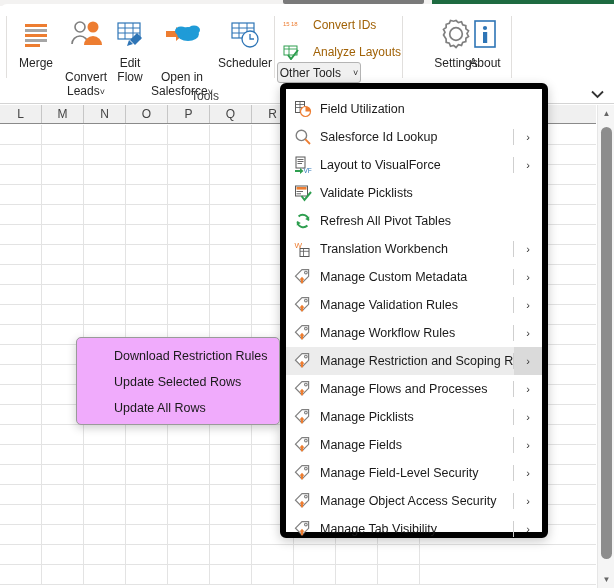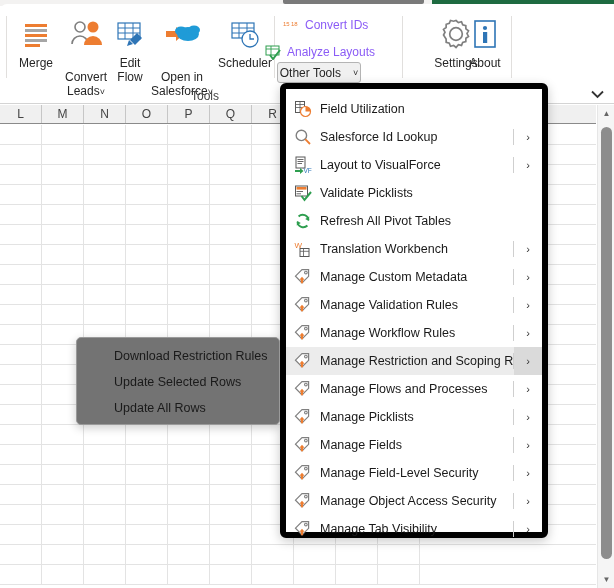--- a/index.html
+++ b/index.html
@@ -23,21 +23,21 @@
     border-bottom:1px solid #d4d4d4;
     border-top-left-radius:7px;
   }
   #ribbon .sep { position:absolute; top:12px; width:1px; height:62px; background:#e1dfdd; }
 
   .rb-item { position:absolute; text-align:center; cursor:default; }
   .rb-item .rb-ico { height:44px; display:flex; align-items:center; justify-content:center; }
   .rb-item .rb-lbl { font-size:12px; line-height:14px; color:#262626; white-space:pre-line; }
   .rb-chev { font-size:9px; }
 
-  .rb-small { position:absolute; display:flex; align-items:center; gap:5px; font-size:12px; color:#8b5cf6; }
+  .rb-small { position:absolute; display:flex; align-items:center; gap:13px; font-size:12px; color:#a16207; }
   .rb-small .si { width:17px; height:17px; display:flex; align-items:center; justify-content:center; flex:0 0 17px;}
 
   #grouplabel { position:absolute; left:150px; top:85px; width:110px; text-align:center; font-size:12px; color:#444; }
   #ribbon-collapse { position:absolute; right:4px; top:80px; width:26px; height:20px; display:flex; align-items:center; justify-content:center; color:#333; font-size:11px; }
 
   
   #other-tools-btn {
     position:absolute; left:277px; top:62px; width:84px; height:21px;
     border:1px solid #b4b4b4; border-radius:3px; background:#f0f0f0;
     display:flex; align-items:center; justify-content:center; gap:12px;
@@ -70,21 +70,21 @@
   .mi .mi-ico { flex:0 0 34px; display:flex; align-items:center; justify-content:center; }
   .mi .mi-lbl { flex:1 1 auto; font-size:12.5px; color:#1a1a1a; white-space:nowrap; }
   .mi .mi-div { position:absolute; right:28px; top:6px; width:1px; height:16px; background:#cfcfcf; }
   .mi .mi-arw { position:absolute; right:0; top:0; width:28px; height:28px; display:flex; align-items:center; justify-content:center;
                 font-size:11px; color:#333; }
   .mi.sel .mi-arw { background:#dadada; }
 
   
   #submenu {
     position:absolute; left:76px; top:337px; width:204px; height:88px;
-    background:#737373; border:1px solid #9a9a9a; border-radius:5px;
+    background:#f0abfc; border:1px solid #9a9a9a; border-radius:5px;
     box-shadow:0 3px 10px rgba(0,0,0,.20); z-index:45; padding:5px 0;
   }
   .smi { height:26px; display:flex; align-items:center; padding-left:37px; font-size:12.5px; color:#1a1a1a; cursor:default; }
 </style>
 </head>
 <body>
 
 <div id="topsliver">
   <div class="gbar"></div>
   <div class="greenbar"></div>
@@ -174,21 +174,21 @@
   <div class="rb-small" style="left:283px; top:12px;">
     <span class="si">
       <svg width="17" height="14" viewBox="0 0 17 14">
         <text x="0" y="8" font-family="Liberation Sans, sans-serif" font-size="6" fill="#ED7D31">15</text>
         <text x="8" y="8" font-family="Liberation Sans, sans-serif" font-size="6" fill="#ED7D31">18</text>
       </svg>
     </span>
     <span>Convert IDs</span>
   </div>
 
-  <div class="rb-small" style="left:265px; top:39px;">
+  <div class="rb-small" style="left:283px; top:39px;">
     <span class="si">
       <svg width="17" height="16" viewBox="0 0 17 16">
         <rect x="1" y="2" width="13" height="9" fill="#fff" stroke="#2E9E4F" stroke-width="1"></rect>
         <line x1="1" y1="5" x2="14" y2="5" stroke="#2E9E4F" stroke-width="0.9"></line>
         <line x1="6" y1="2" x2="6" y2="11" stroke="#2E9E4F" stroke-width="0.9"></line>
         <path d="M5 11l3 4 7-9" fill="none" stroke="#2E9E4F" stroke-width="2"></path>
       </svg>
     </span>
     <span>Analyze Layouts</span>
   </div>

